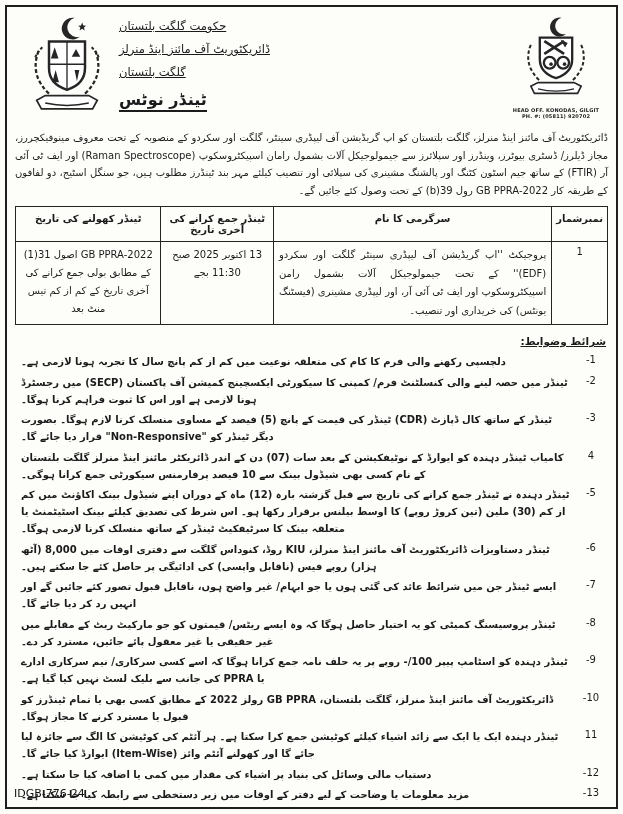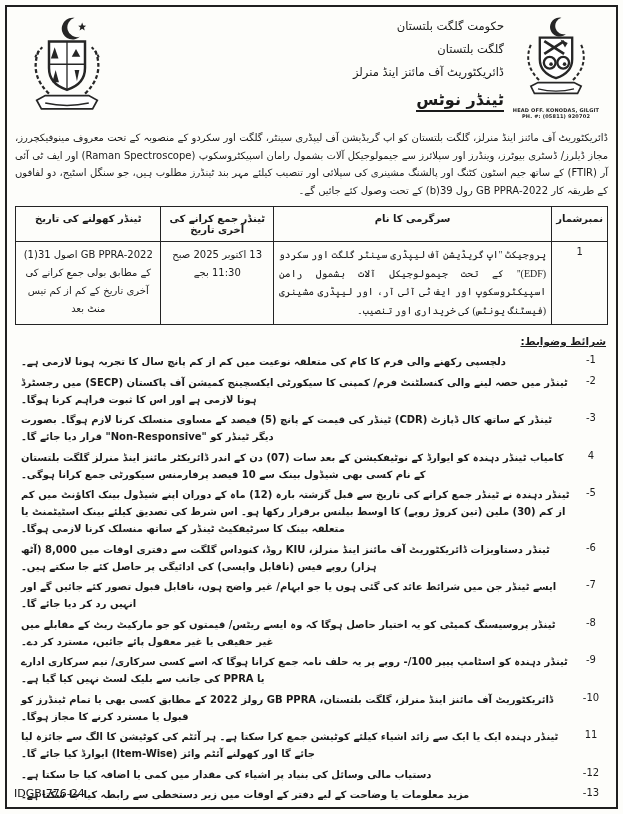--- a/index.html
+++ b/index.html
@@ -10,35 +10,35 @@
     background:#fdfdfa; overflow:hidden;
   }
   .frame {
     position:absolute; inset:5px; border:2px solid #1f1f1f;
     padding:6px 8px 8px 8px; display:flex; flex-direction:column; overflow:hidden;
   }
   
   .header { display:flex; justify-content:space-between; align-items:flex-start; min-height:112px; }
   .emblem-box { width:104px; display:flex; flex-direction:column; align-items:center; padding-top:2px; }
   .emblem-caption { font-size:5px; font-weight:bold; line-height:1.25; text-align:center; color:#222; letter-spacing:.2px; }
-  .head-center { flex:1; text-align:right; direction:rtl; padding-top:6px; }
+  .head-center { flex:1; text-align:left; direction:rtl; padding-top:6px;text-decoration:underline; }
   .head-line { font-size:11.5px; margin-bottom:9px; }
   .doc-title { display:inline-block; font-size:16px; font-weight:bold; margin-top:2px;
                border-bottom:2px solid #1b1b1b; padding-bottom:1px; }
   
   .intro { direction:rtl; text-align:justify; font-size:10px; line-height:1.75; margin-top:4px; }
   
   table { width:100%; border-collapse:collapse; margin-top:7px; direction:rtl; }
   th,td { border:1.5px solid #242424; font-size:10px; vertical-align:top; padding:4px 5px; }
   th { font-weight:bold; text-align:center; padding:6px 4px; }
   td.c { text-align:center; }
   .col-serial { width:40px; }
   .col-activity { width:47%; }
   .col-submit { width:19%; }
-  .activity-cell { text-align:justify; line-height:1.85;font-family:Liberation Serif, serif; }
+  .activity-cell { text-align:justify; line-height:1.85; }
   .date-cell { text-align:center; line-height:1.8;margin-top:40px; }
   
   .terms-heading { direction:rtl; font-size:10.5px; font-weight:bold; margin:10px 2px 6px 0;
                    text-decoration:underline; }
   .terms { direction:rtl; }
   .term { display:flex; margin-bottom:3.5px; }
   .tnum { width:34px; flex:0 0 34px; direction:ltr; text-align:center; font-size:10px; padding-top:1px; }
   .ttext { flex:1; font-size:10px; line-height:1.7; text-align:left; padding-left:6px;font-weight:bold; }
   
   .sig { direction:rtl; text-align:left; margin-top:6px; padding-right:14px; }
@@ -72,22 +72,22 @@
           <path d="M55 44 l4.5 -8 l4.5 8 z" fill="#262626"></path>
           <path d="M38 58 l3.5 13 h-7 z" fill="#262626"></path>
           <path d="M58 58 l2.5 12 2.5 -12 z" fill="#262626"></path>
           <path d="M18 90 l9 -5 h46 l9 5 -5 9 h-54 z" fill="#fff" stroke="#262626" stroke-width="1.8"></path>
           <path class="ln" d="M27 93 q23 5 46 0" stroke-width="1.6"></path>
         </svg>
       </div>
 
       <div class="head-center">
         <div class="head-line">حکومت گلگت بلتستان</div>
+        <div class="head-line">ڈائریکٹوریٹ آف مائنز اینڈ منرلز</div>
         <div class="head-line">گلگت بلتستان</div>
-        <div class="head-line">ڈائریکٹوریٹ آف مائنز اینڈ منرلز</div>
         <div class="doc-title">ٹینڈر نوٹس</div>
       </div>
 
       <div class="emblem-box">
         <svg width="90" height="92" viewBox="0 0 100 100">
           <path d="M56 2 a10.5 10.5 0 1 0 5 18 a8.6 8.6 0 1 1 -5 -18 z" fill="#262626"></path>
           <path class="ln" d="M22 32 q-9 22 10 40" stroke-width="2.2" stroke-dasharray="4 2.5"></path>
           <path class="ln" d="M78 32 q9 22 -10 40" stroke-width="2.2" stroke-dasharray="4 2.5"></path>
           <path d="M32 24 h36 v24 q0 15 -18 21 q-18 -6 -18 -21 z" fill="#fff" stroke="#262626" stroke-width="2.6"></path>
           <path class="ln" d="M37 42 l22 -14 M59 42 l-22 -14" stroke-width="3"></path>

